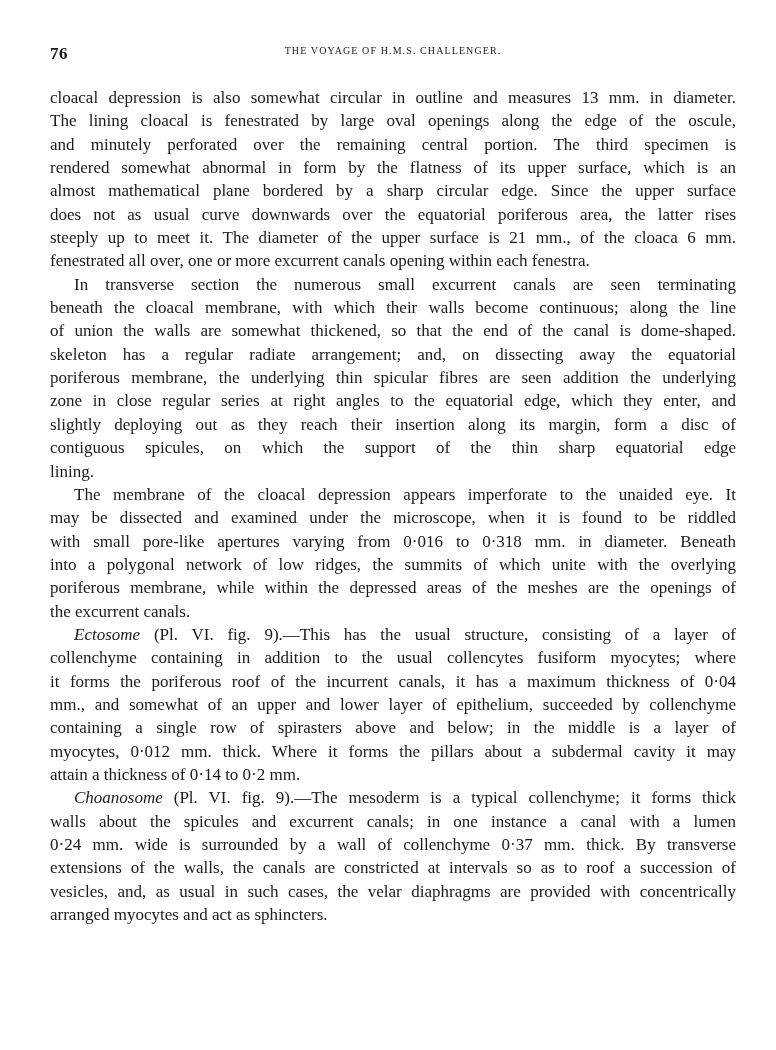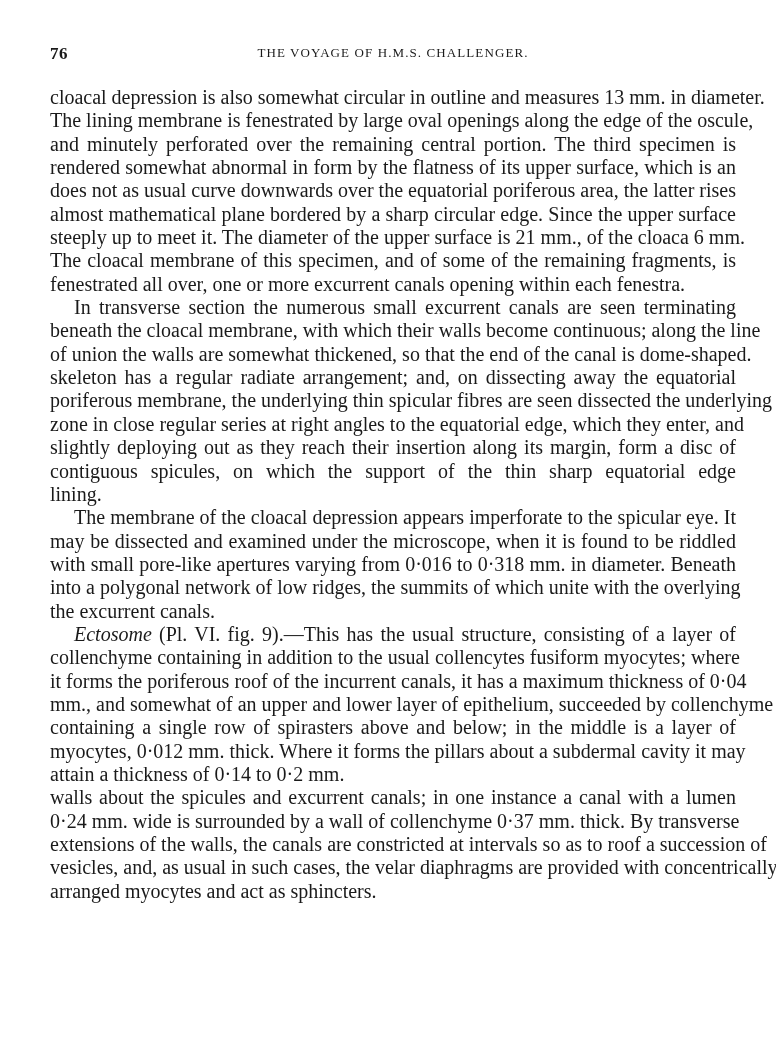--- a/index.html
+++ b/index.html
@@ -36,29 +36,29 @@
     font-size: 17px;
     font-weight: bold;
     letter-spacing: 0.5px;
   }
   .running-title {
     position: absolute;
     left: 0;
     right: 0;
     top: 1px;
     text-align: center;
-    font-size: 13px;
+    font-size: 10px;
     letter-spacing: 1.1px;
   }
   .body-text {
     position: absolute;
     left: 50px;
     top: 86px;
     width: 686px;
-    font-size: 20px;
+    font-size: 17px;
     line-height: 23.35px;
   }
   .line {
     display: block;
     white-space: nowrap;
     text-align: justify;
     text-align-last: justify;
     height: 23.35px;
     overflow: visible;
   }
@@ -80,61 +80,62 @@
 
   <div class="running-head">
     <span class="page-number">76</span>
     <div class="running-title">THE VOYAGE OF H.M.S. CHALLENGER.</div>
   </div>
 
   <div class="body-text">
 
     <div>
       <span class="line">cloacal depression is also somewhat circular in outline and measures 13 mm. in diameter.</span>
-      <span class="line">The lining membrane is fenestrated by large oval openings along the edge of the oscule,</span>
+      <span class="line">The lining cloacal is fenestrated by large oval openings along the edge of the oscule,</span>
       <span class="line">and minutely perforated over the remaining central portion.  The third specimen is</span>
       <span class="line">rendered somewhat abnormal in form by the flatness of its upper surface, which is an</span>
+      <span class="line">almost mathematical plane bordered by a sharp circular edge.  Since the upper surface</span>
       <span class="line">does not as usual curve downwards over the equatorial poriferous area, the latter rises</span>
-      <span class="line">almost mathematical plane bordered by a sharp circular edge.  Since the upper surface</span>
       <span class="line">steeply up to meet it.  The diameter of the upper surface is 21 mm., of the cloaca 6 mm.</span>
-      <span class="line">The cloacal membrane of this specimen, and of some of the remaining fragments, is</span>
       <span class="line last">fenestrated all over, one or more excurrent canals opening within each fenestra.</span>
     </div>
 
     <div>
       <span class="line indent">In transverse section the numerous small excurrent canals are seen terminating</span>
       <span class="line">beneath the cloacal membrane, with which their walls become continuous; along the line</span>
       <span class="line">of union the walls are somewhat thickened, so that the end of the canal is dome-shaped.</span>
       <span class="line">skeleton has a regular radiate arrangement; and, on dissecting away the equatorial</span>
-      <span class="line">poriferous membrane, the underlying thin spicular fibres are seen dissected the underlying</span>
+      <span class="line">poriferous membrane, the underlying thin spicular fibres are seen addition the underlying</span>
       <span class="line">zone in close regular series at right angles to the equatorial edge, which they enter, and</span>
       <span class="line">slightly deploying out as they reach their insertion along its margin, form a disc of</span>
       <span class="line">contiguous spicules, on which the support of the thin sharp equatorial edge</span>
       <span class="line last">lining.</span>
     </div>
 
     <div>
-      <span class="line indent">The membrane of the cloacal depression appears imperforate to the spicular eye.  It</span>
+      <span class="line indent">The membrane of the cloacal depression appears imperforate to the unaided eye.  It</span>
       <span class="line">may be dissected and examined under the microscope, when it is found to be riddled</span>
       <span class="line">with small pore-like apertures varying from 0·016 to 0·318 mm. in diameter.  Beneath</span>
       <span class="line">into a polygonal network of low ridges, the summits of which unite with the overlying</span>
+      <span class="line">poriferous membrane, while within the depressed areas of the meshes are the openings of</span>
       <span class="line last">the excurrent canals.</span>
     </div>
 
     <div>
       <span class="line indent"><em>Ectosome</em><span> (Pl. VI. fig. 9).—This has the usual structure, consisting of a layer of</span></span>
       <span class="line">collenchyme containing in addition to the usual collencytes fusiform myocytes; where</span>
       <span class="line">it forms the poriferous roof of the incurrent canals, it has a maximum thickness of 0·04</span>
       <span class="line">mm., and somewhat of an upper and lower layer of epithelium, succeeded by collenchyme</span>
       <span class="line">containing a single row of spirasters above and below; in the middle is a layer of</span>
       <span class="line">myocytes, 0·012 mm. thick.  Where it forms the pillars about a subdermal cavity it may</span>
       <span class="line last">attain a thickness of 0·14 to 0·2 mm.</span>
     </div>
 
     <div>
+      <span class="line indent"><em>Choanosome</em><span> (Pl. VI. fig. 9).—The mesoderm is a typical collenchyme; it forms thick</span></span>
       <span class="line">walls about the spicules and excurrent canals; in one instance a canal with a lumen</span>
       <span class="line">0·24 mm. wide is surrounded by a wall of collenchyme 0·37 mm. thick.  By transverse</span>
       <span class="line">extensions of the walls, the canals are constricted at intervals so as to roof a succession of</span>
       <span class="line">vesicles, and, as usual in such cases, the velar diaphragms are provided with concentrically</span>
       <span class="line last">arranged myocytes and act as sphincters.</span>
     </div>
 
   </div>
 </div>
 

